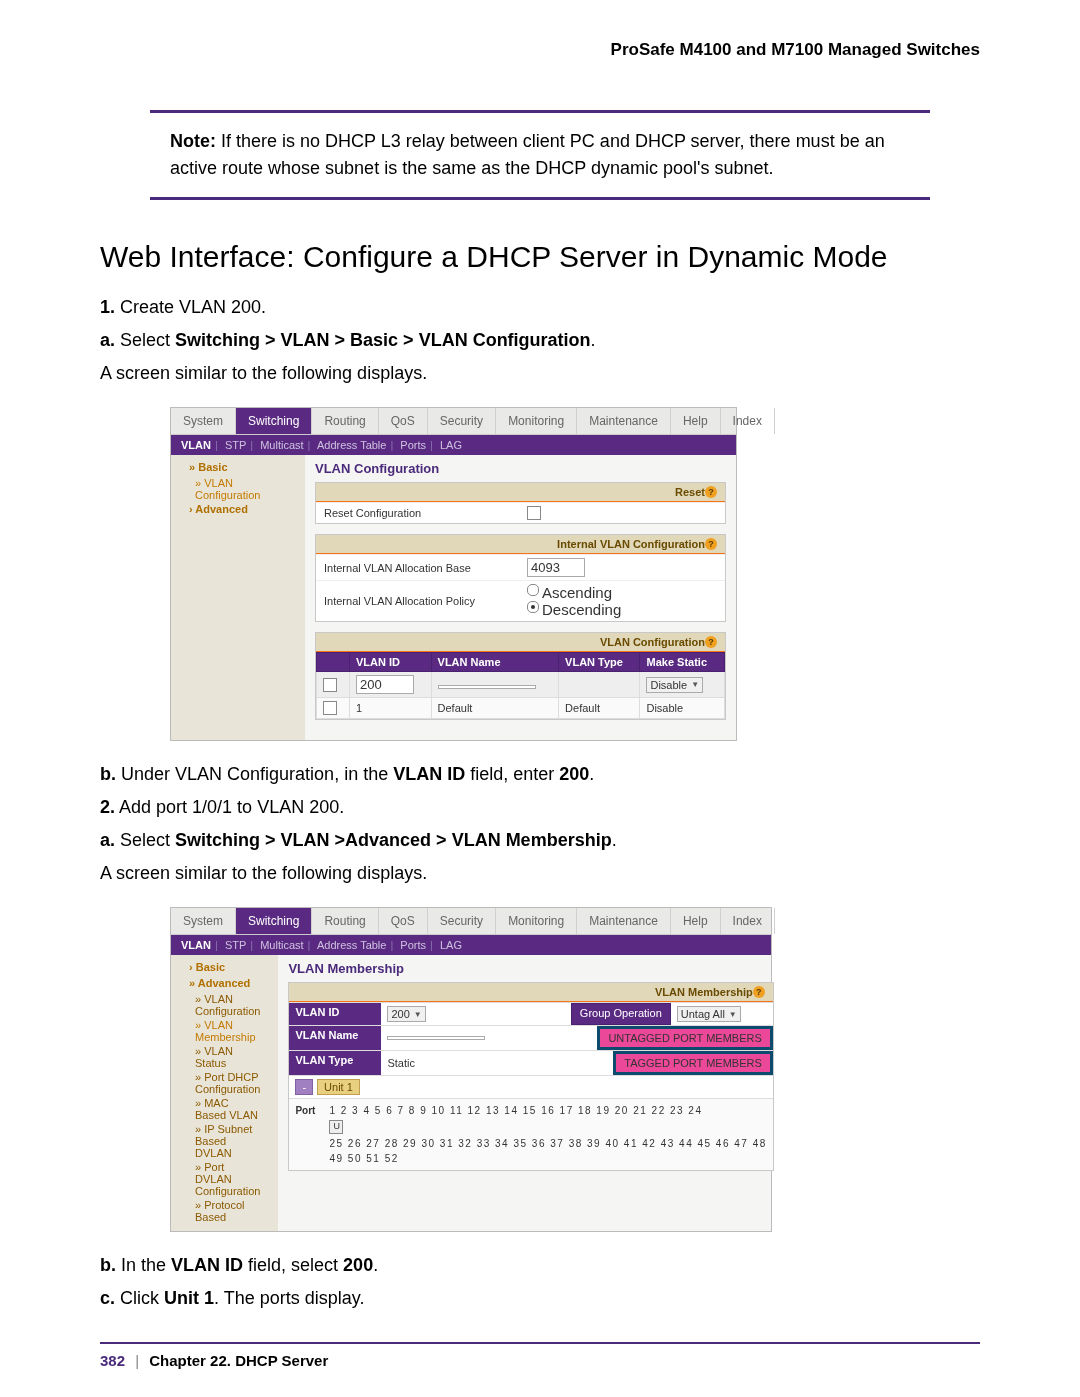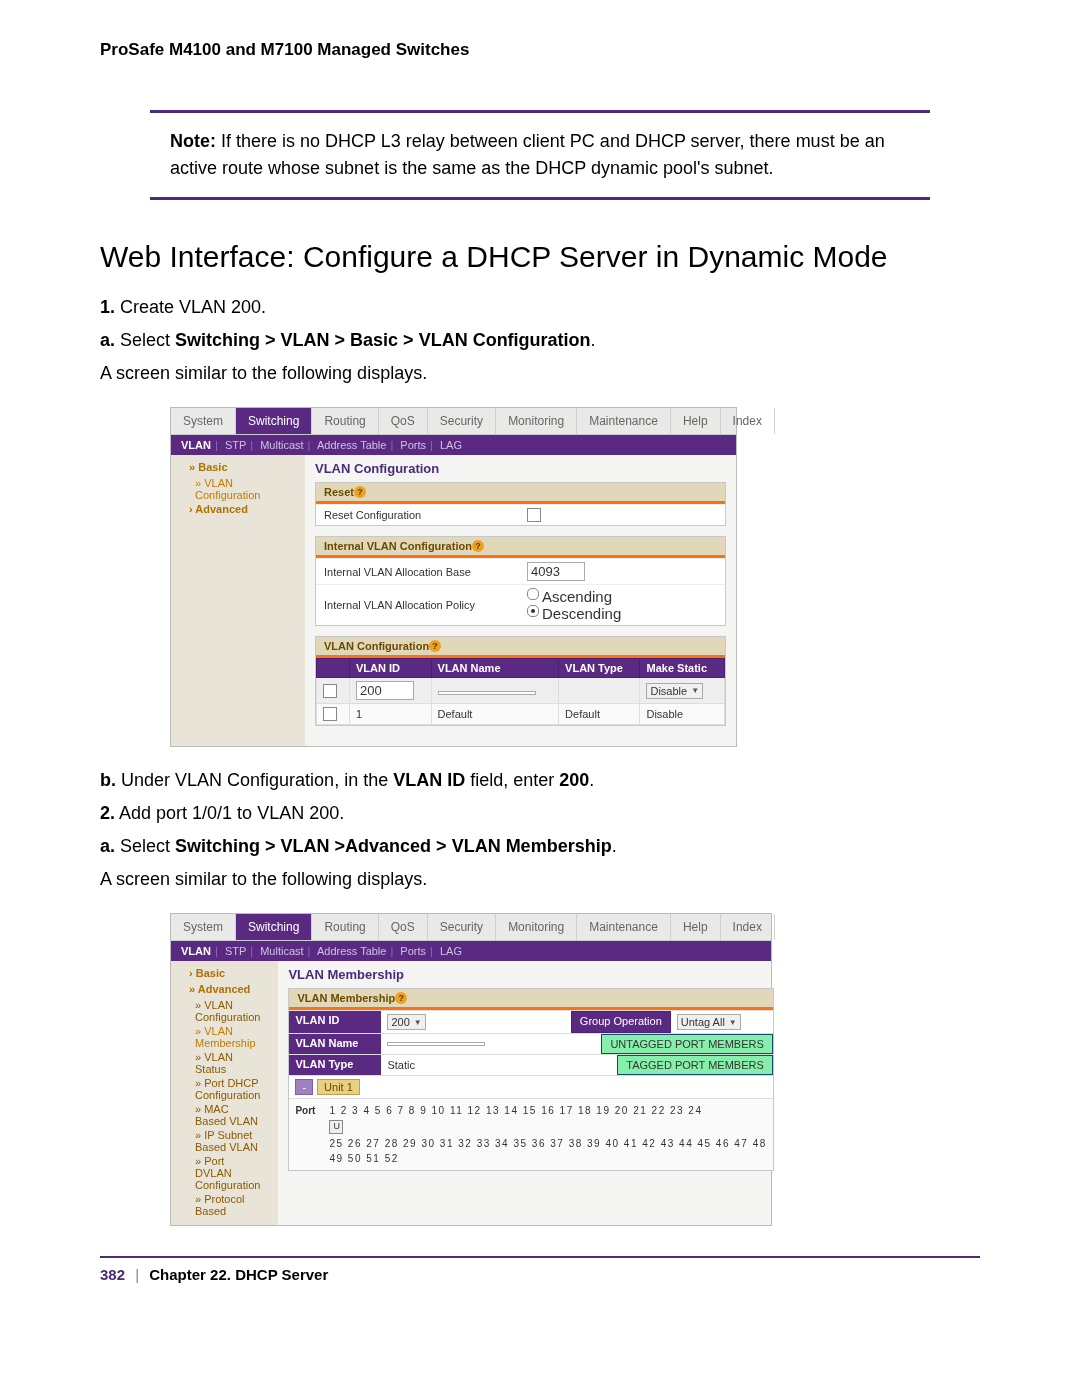--- a/index.html
+++ b/index.html
@@ -8,20 +8,21 @@
     font-family: Arial, Helvetica, sans-serif;
     background: #fff;
     color: #000;
     width: 1080px;
   }
   .page {
     padding: 40px 100px 30px 100px;
     box-sizing: border-box;
   }
   .product-header {
+    text-align: right;
     font-weight: bold;
     font-size: 17px;
     margin-bottom: 50px;
   }
   .note-block {
     border-top: 3px solid #4a2a7a;
     border-bottom: 3px solid #4a2a7a;
     padding: 15px 20px;
     margin: 0 50px 40px 50px;
     font-size: 18px;
@@ -109,23 +110,23 @@
     border: 1px solid #c8c8c8;
     margin-bottom: 10px;
     background: #fff;
   }
   .box-header {
     background: #e0d8b8;
     color: #6a4a00;
     padding: 3px 8px;
     font-weight: bold;
     font-size: 11px;
-    border-bottom: 3px solid #f97316;
+    border-bottom: 1px solid #f97316;
     display: flex;
-    justify-content: flex-start;
+    justify-content: flex-end;
     align-items: center;
   }
   .help-icon {
     display: inline-block;
     width: 12px; height: 12px;
     border-radius: 6px;
     background: #f0a020;
     color: #5a3a00;
     font-size: 9px;
     text-align: center;
@@ -160,21 +161,21 @@
   .sel-in .arrow { font-size: 8px; color: #555; }
 
   
   .screenshot2 { width: 600px; }
   .mem-row { display: flex; border-top: 1px solid #ddd; }
   .mem-row .mlbl {
     width: 80px; background: #5a2a82; color: #fff; padding: 3px 6px; font-size: 11px; font-weight: bold;
   }
   .mem-row .mval { flex: 1; padding: 3px 6px; font-size: 11px; background: #fff; display: flex; align-items: center; gap: 6px; }
   .mem-row .mbtn {
-    padding: 3px 8px; font-size: 11px; background: #86efac; border: 1px solid #0c4a6e;
+    padding: 3px 8px; font-size: 11px; background: #ec4899; border: 3px solid #0c4a6e;
   }
   .mem-row .mbtn.purple { background: #5a2a82; color: #fff; border: 1px solid #4a2070; }
   .port-grid {
     padding: 4px 6px;
     font-size: 10px;
     background: #fafafa;
     border-top: 1px solid #ddd;
   }
   .port-line { white-space: nowrap; padding: 2px 0; font-family: Arial; letter-spacing: 1.5px; }
   .port-line .plbl { font-weight: bold; display: inline-block; width: 34px; letter-spacing: 0; }
@@ -357,21 +358,21 @@
     </div>
     <div class="screenshot-body">
       <div class="sidebar">
         <div class="group">› <span>Basic</span></div>
         <div class="group">» <span>Advanced</span></div>
         <div class="item">» <span>VLAN Configuration</span></div>
         <div class="item sel">» <span>VLAN Membership</span></div>
         <div class="item">» <span>VLAN Status</span></div>
         <div class="item">» <span>Port DHCP Configuration</span></div>
         <div class="item">» <span>MAC Based VLAN</span></div>
-        <div class="item">» <span>IP Subnet Based VLAN</span></div>
+        <div class="item">» <span>IP Subnet Based DVLAN</span></div>
         <div class="item">» <span>Port DVLAN Configuration</span></div>
         <div class="item">» <span>Protocol Based</span></div>
       </div>
       <div class="panel">
         <div class="panel-title">VLAN Membership</div>
         <div class="box">
           <div class="box-header">
               <span>VLAN Membership</span>
               <span class="help-icon">?</span>
             </div>
@@ -411,19 +412,29 @@
             <div class="port-line"><span class="plbl">Port</span><span>1  2  3  4  5  6  7  8  9  10 11 12 13 14 15 16 17 18 19 20 21 22 23 24</span></div>
             <div class="port-line"><span class="plbl"></span><span class="ubox"></span><span style="letter-spacing:0; margin-left:-16px; font-size:9px; position:relative; top:-1px;">U</span></div>
             <div class="port-line"><span class="plbl"></span><span>25 26 27 28 29 30 31 32 33 34 35 36 37 38 39 40 41 42 43 44 45 46 47 48</span></div>
             <div class="port-line"><span class="plbl"></span><span>49 50 51 52</span></div>
           </div>
         </div>
       </div>
     </div>
   </div>
 
+  <ol class="steps">
+    <li class="sub">
+      <span class="num">b.</span>
+      <span>In the </span><span class="bold">VLAN ID</span><span> field, select </span><span class="bold">200</span><span>.</span>
+    </li>
+    <li class="sub">
+      <span class="num">c.</span>
+      <span>Click </span><span class="bold">Unit 1</span><span>. The ports display.</span>
+    </li>
+  </ol>
 
   <div class="footer">
     <span class="pg">382</span>
     <span class="sep">|</span>
     <span class="bold">Chapter 22.  DHCP Server</span>
   </div>
 </div>
 
 </body></html>

